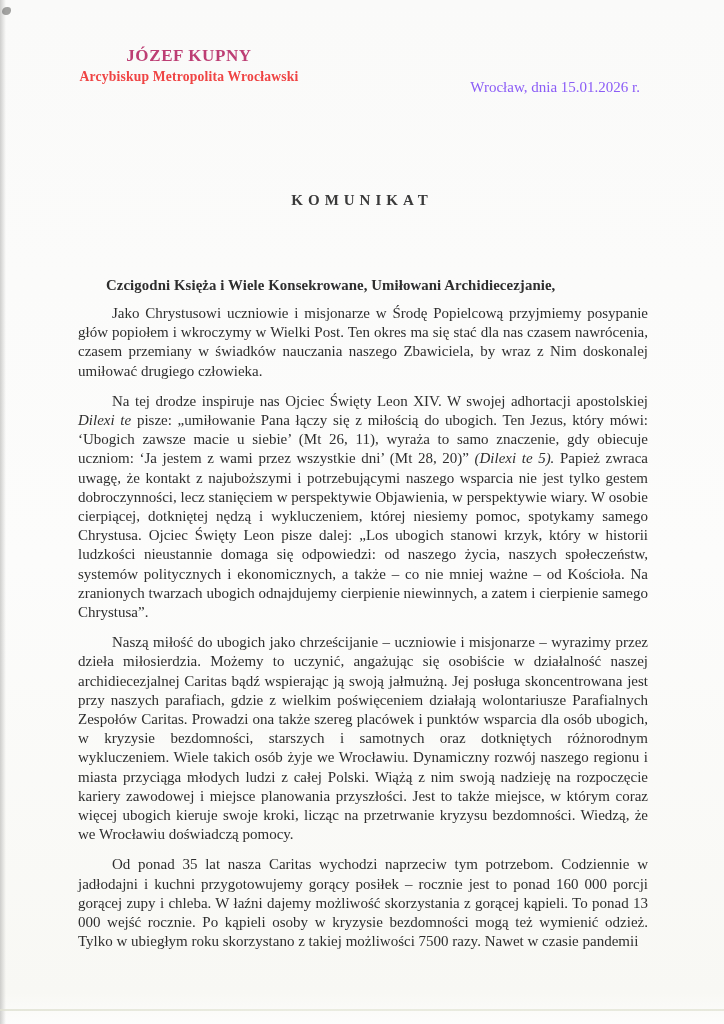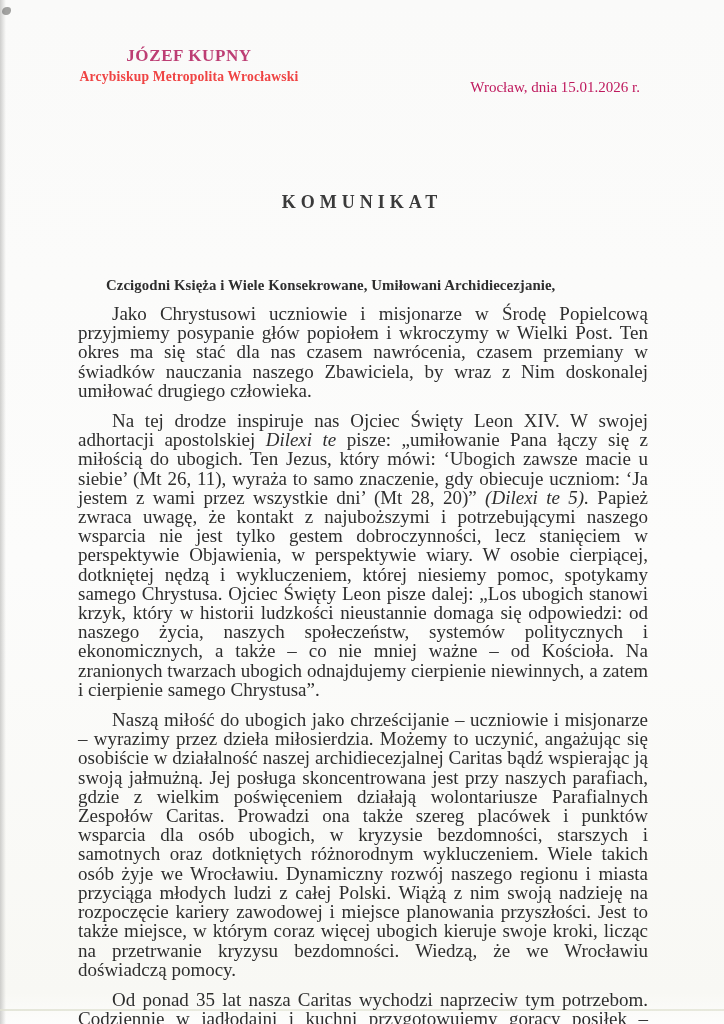--- a/index.html
+++ b/index.html
@@ -21,36 +21,36 @@
   }
   .speck{
     position:absolute;left:2px;top:7px;width:9px;height:8px;
     background:#5a5a58;border-radius:60% 40% 55% 45%;opacity:.55;
   }
   .letterhead{position:absolute;top:46px;left:70px;width:238px;text-align:center;}
   .lh-name{font-size:17px;font-weight:bold;letter-spacing:.6px;}
   .lh-title{font-size:13.6px;font-weight:bold;margin-top:3px;letter-spacing:.2px;}
   .dateline{
     position:absolute;top:79px;right:84px;
-    font-size:15px;color:#be185d;
+    font-size:15px;color:#8b5cf6;
   }
   .heading{position:absolute;top:192px;left:0;width:100%;text-align:center;color:#3a3a3a;}
-  .heading-line1{font-size:18px;font-weight:bold;letter-spacing:5px;}
+  .heading-line1{font-size:15px;font-weight:bold;letter-spacing:5px;}
   .heading-line2{font-size:14px;font-weight:bold;letter-spacing:1.7px;margin-top:17px;}
   .bodytext{
     position:absolute;top:277px;left:78px;width:570px;
     color:#2e2e2e;
   }
   .salutation{
     margin:0 0 10px 0;font-weight:bold;font-size:14.8px;
     text-indent:28px;letter-spacing:.1px;
   }
   .para{
     margin:0 0 11px 0;text-align:justify;text-indent:34px;
-    font-size:19px;line-height:19.2px;
+    font-size:15px;line-height:19.2px;
   }
   .para em{font-style:italic;}
 </style>
 </head>
 <body>
 
 <div class="page">
 
   <div class="edge-left"></div>
   <div class="edge-bottom"></div>

